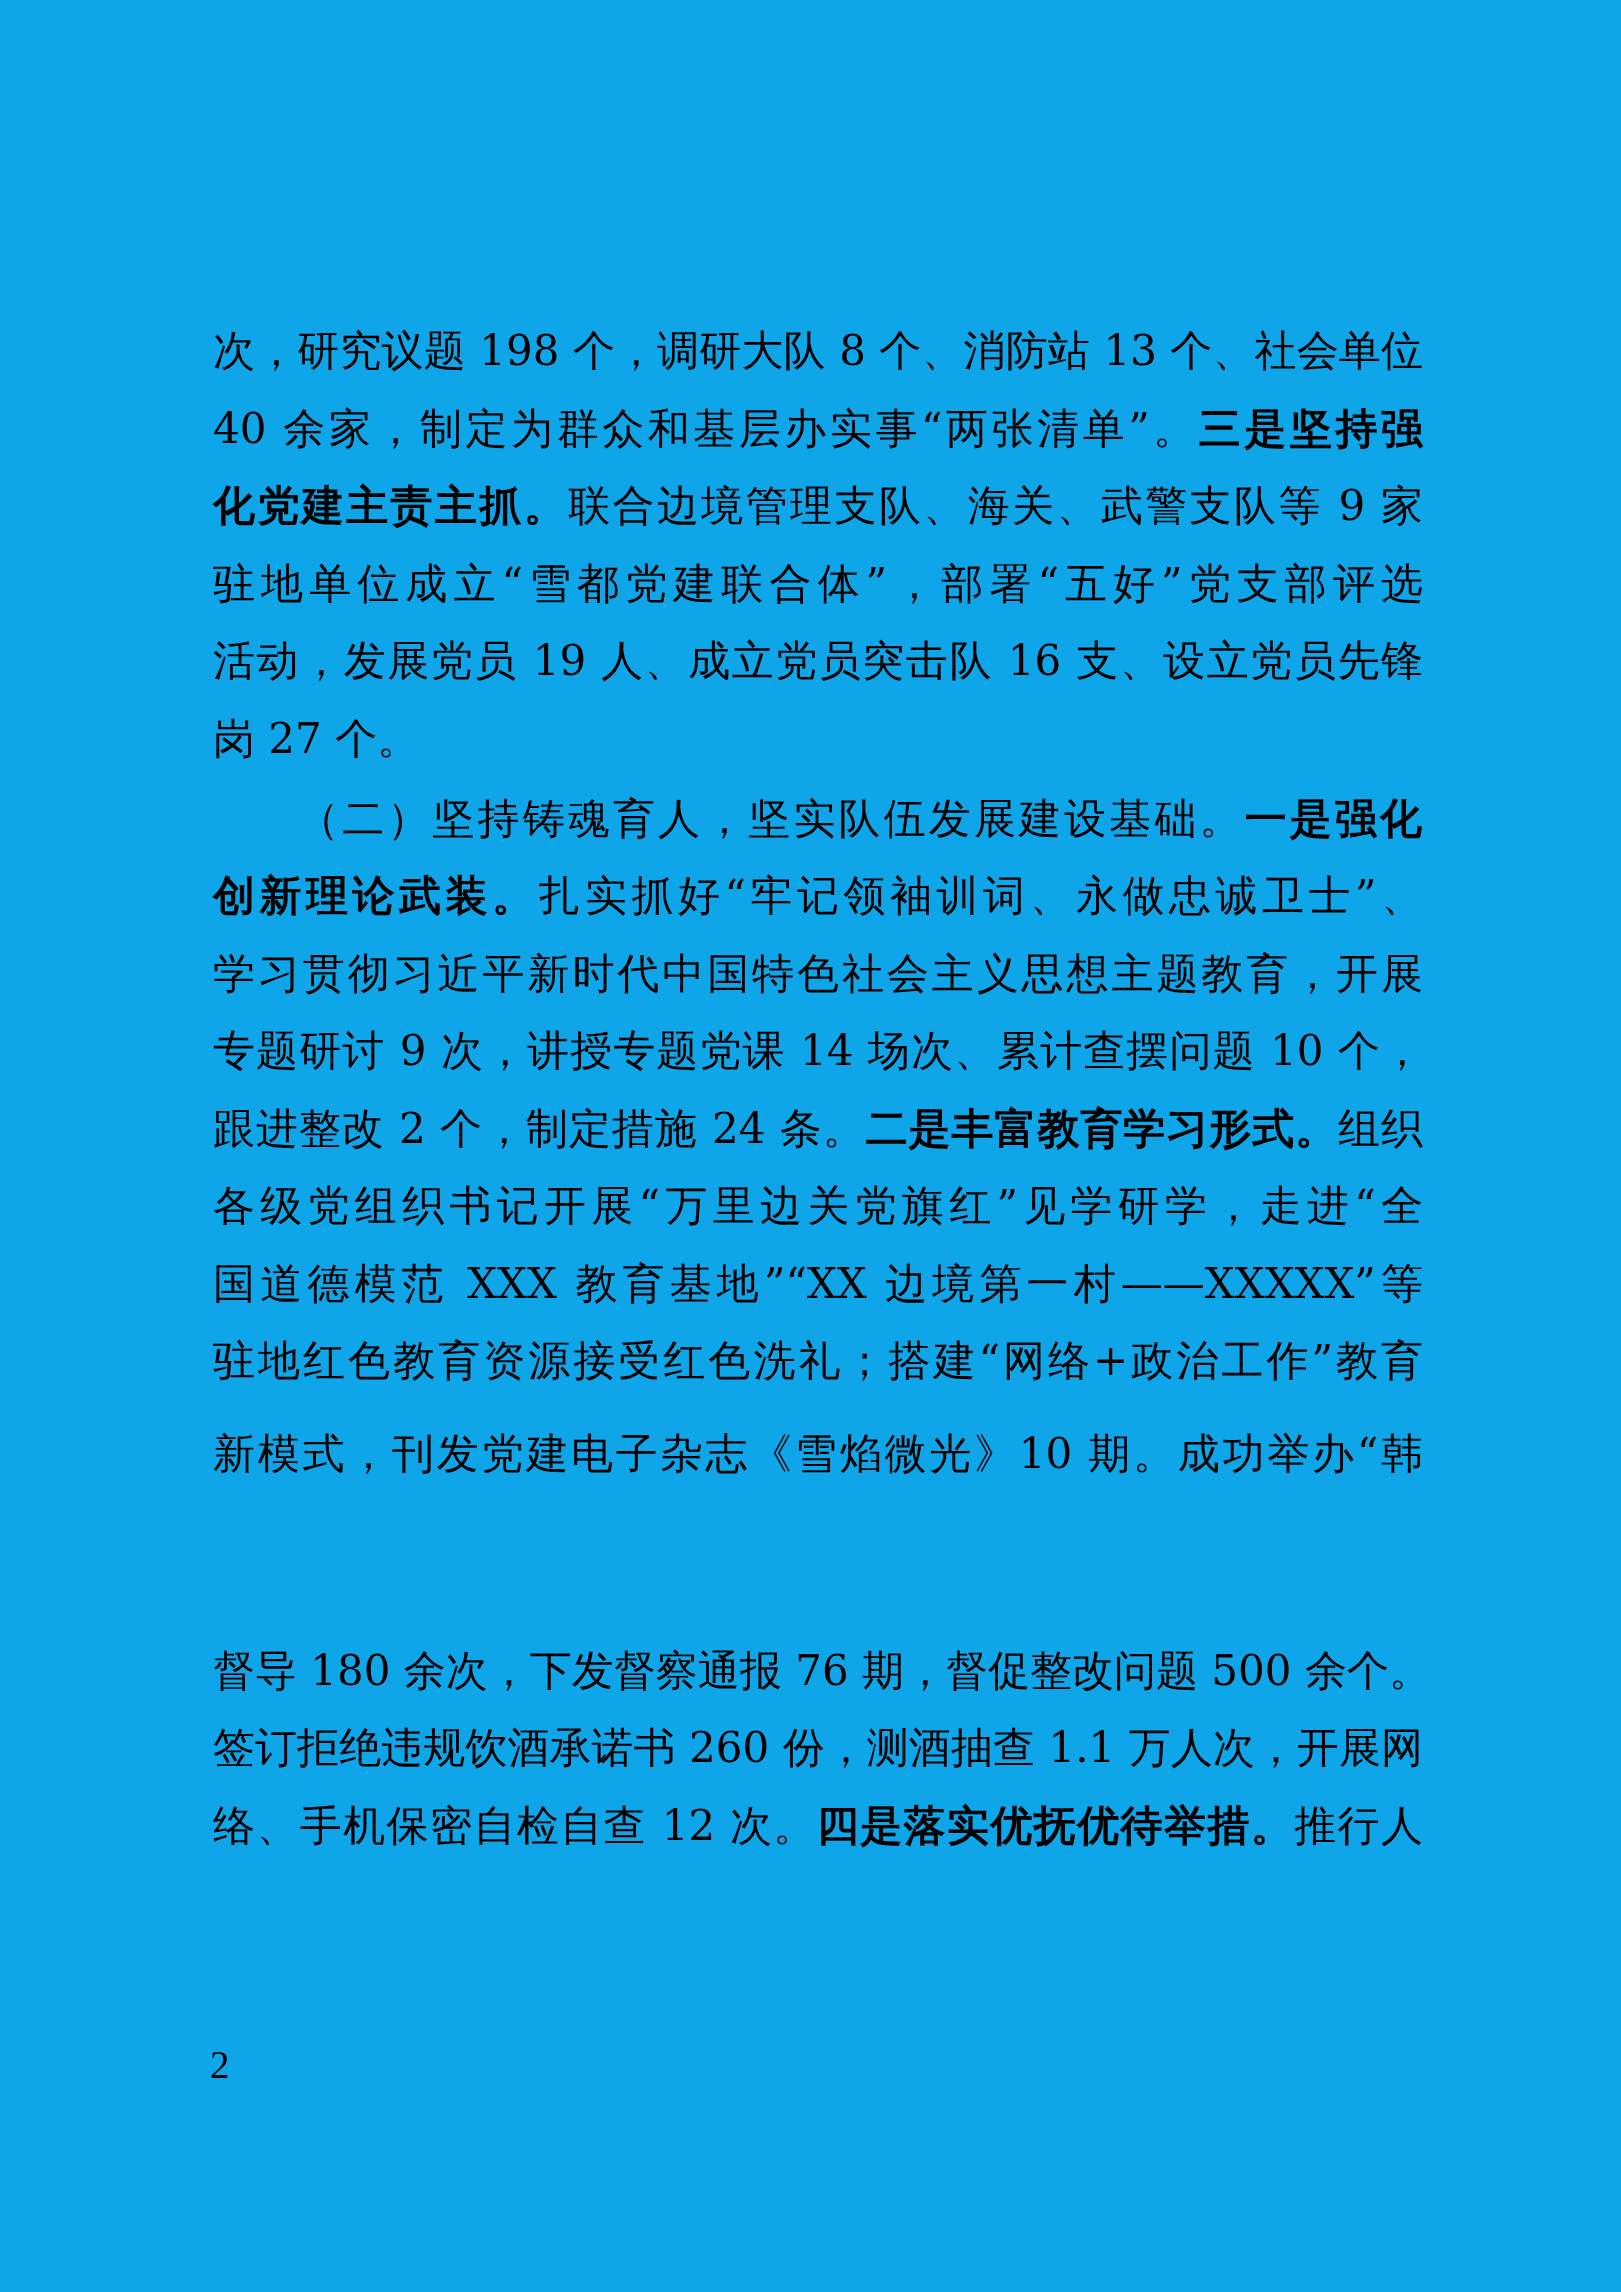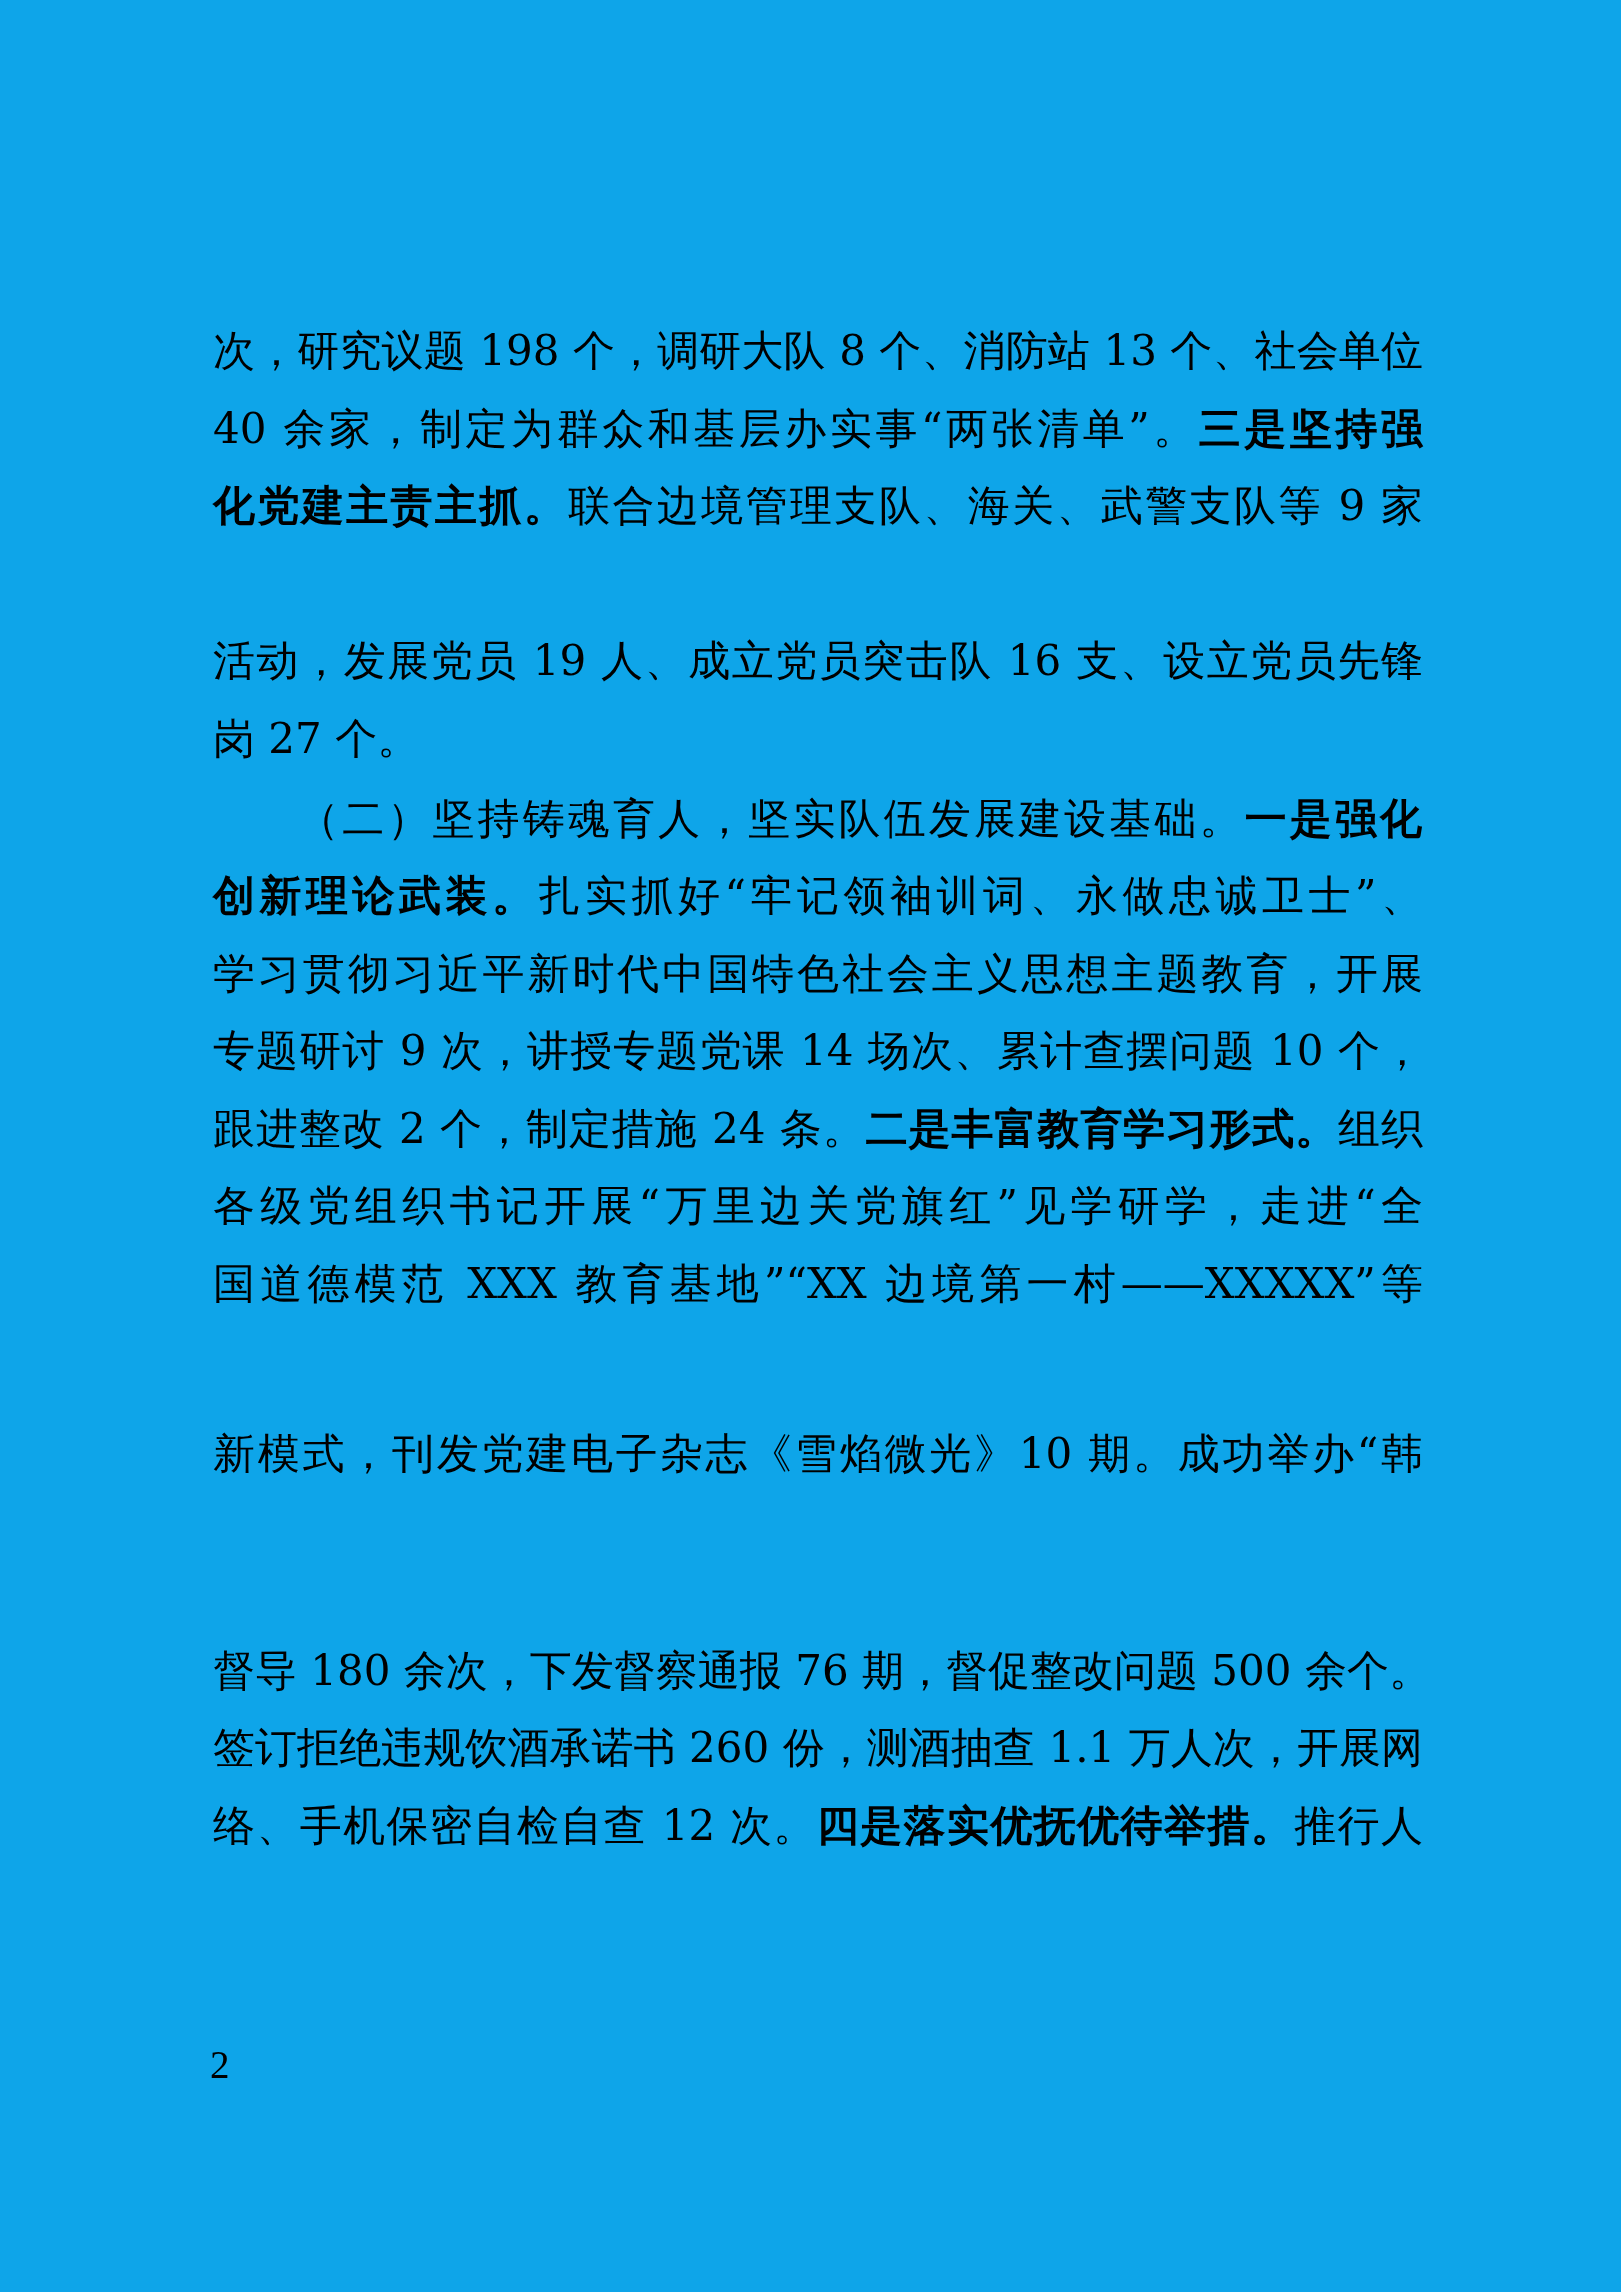--- a/index.html
+++ b/index.html
@@ -33,20 +33,23 @@
   </div>
 
   <div class="line" style="top:399px">
     <span>40 余家，制定为群众和基层办实事“两张清单”。</span><span class="b">三是坚持强</span>
   </div>
 
   <div class="line" style="top:476px">
     <span class="b">化党建主责主抓。</span><span>联合边境管理支队、海关、武警支队等 9 家</span>
   </div>
 
+  <div class="line" style="top:554px">
+    <span>驻地单位成立“雪都党建联合体”，部署“五好”党支部评选</span>
+  </div>
 
   <div class="line" style="top:631px">
     <span>活动，发展党员 19 人、成立党员突击队 16 支、设立党员先锋</span>
   </div>
 
   <div class="line last" style="top:709px">
     <span>岗 27 个。</span>
   </div>
 
   <div class="line" style="top:866px">
@@ -70,20 +73,23 @@
   </div>
 
   <div class="line" style="top:1176px">
     <span>各级党组织书记开展“万里边关党旗红”见学研学，走进“全</span>
   </div>
 
   <div class="line" style="top:1254px">
     <span>国道德模范 XXX 教育基地”“XX 边境第一村——XXXXX”等</span>
   </div>
 
+  <div class="line" style="top:1331px">
+    <span>驻地红色教育资源接受红色洗礼；搭建“网络+政治工作”教育</span>
+  </div>
 
   <div class="line" style="top:1424px">
     <span>新模式，刊发党建电子杂志《雪焰微光》10 期。成功举办“韩</span>
   </div>
 
 
 
   <div class="line" style="top:1641px">
     <span>督导 180 余次，下发督察通报 76 期，督促整改问题 500 余个。</span>
   </div>

